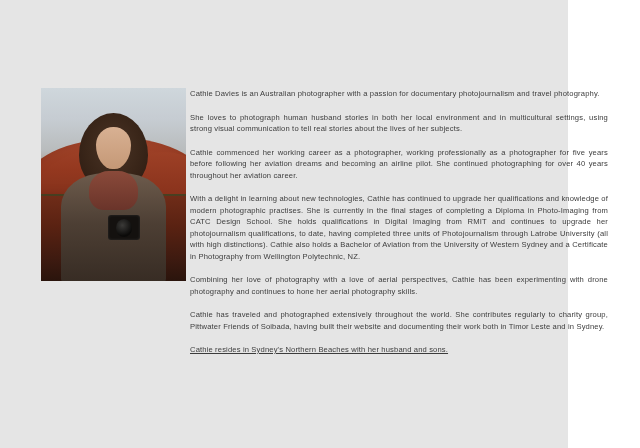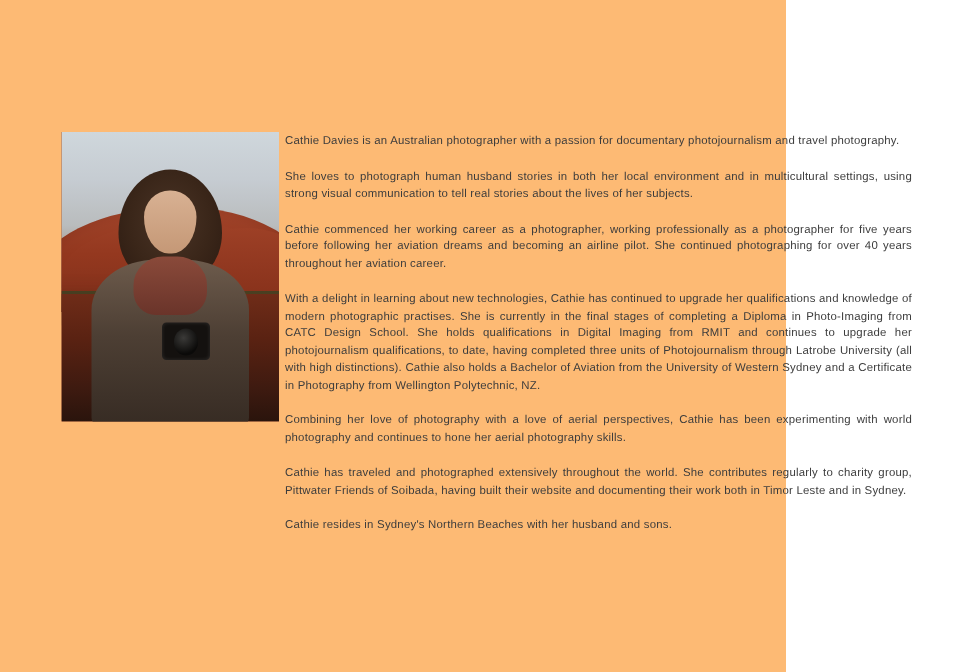--- a/index.html
+++ b/index.html
@@ -8,23 +8,23 @@
   }
   body {
     width: 640px;
     height: 448px;
     background: #ffffff;
     font-family: "Liberation Sans", sans-serif;
     overflow: hidden;
   }
   .page {
     position: relative;
-    width: 524px;
+    width: 568px;
     height: 448px;
-    background: #fdba74;
+    background: #e5e5e5;
   }
   .content {
     position: absolute;
     left: 0;
     top: 0;
     width: 640px;
     height: 448px;
     display: flex;
     flex-direction: row;
     align-items: flex-start;
@@ -157,20 +157,21 @@
     font-size: 7.6px;
     line-height: 11.5px;
     color: #3c3c3c;
     text-align: justify;
     text-justify: inter-word;
     letter-spacing: 0.15px;
     font-family: "Liberation Sans", sans-serif;
   }
   p.bio:last-child {
     margin-bottom: 0;
+    text-decoration: underline;
   }
 </style>
 </head>
 <body>
 
 <div class="page">
   <div class="content">
 
     <div class="photo-col">
       <div class="portrait">
@@ -186,19 +187,19 @@
         <div class="camera"></div>
         <div class="camera-lens"></div>
       </div>
     </div>
 
     <div class="text-col">
       <p class="bio">Cathie Davies is an Australian photographer with a passion for documentary photojournalism and travel photography.</p>
       <p class="bio">She loves to photograph human husband stories in both her local environment and in multicultural settings, using strong visual communication to tell real stories about the lives of her subjects.</p>
       <p class="bio">Cathie commenced her working career as a photographer, working professionally as a photographer for five years before following her aviation dreams and becoming an airline pilot.   She continued photographing for over 40 years throughout her aviation career.</p>
       <p class="bio">With a delight in learning about new technologies, Cathie has continued to upgrade her qualifications and knowledge of modern photographic practises.   She is currently in the final stages of completing a Diploma in Photo-Imaging from CATC Design School.  She holds qualifications in Digital Imaging from RMIT and continues to upgrade her photojournalism qualifications, to date, having completed three units of Photojournalism through Latrobe University (all with high distinctions).  Cathie also holds a Bachelor of Aviation from the University of Western Sydney and a Certificate in Photography from Wellington Polytechnic, NZ.</p>
-      <p class="bio">Combining her love of photography with a love of aerial perspectives, Cathie has been experimenting with world photography and continues to hone her aerial photography skills.</p>
+      <p class="bio">Combining her love of photography with a love of aerial perspectives, Cathie has been experimenting with drone photography and continues to hone her aerial photography skills.</p>
       <p class="bio">Cathie has traveled and photographed extensively throughout the world.   She contributes regularly to charity group, Pittwater Friends of Soibada, having built their website and documenting their work both in Timor Leste and in Sydney.</p>
       <p class="bio">Cathie resides in Sydney's Northern Beaches with her husband and sons.</p>
     </div>
 
   </div>
 </div>
 
 </body></html>

